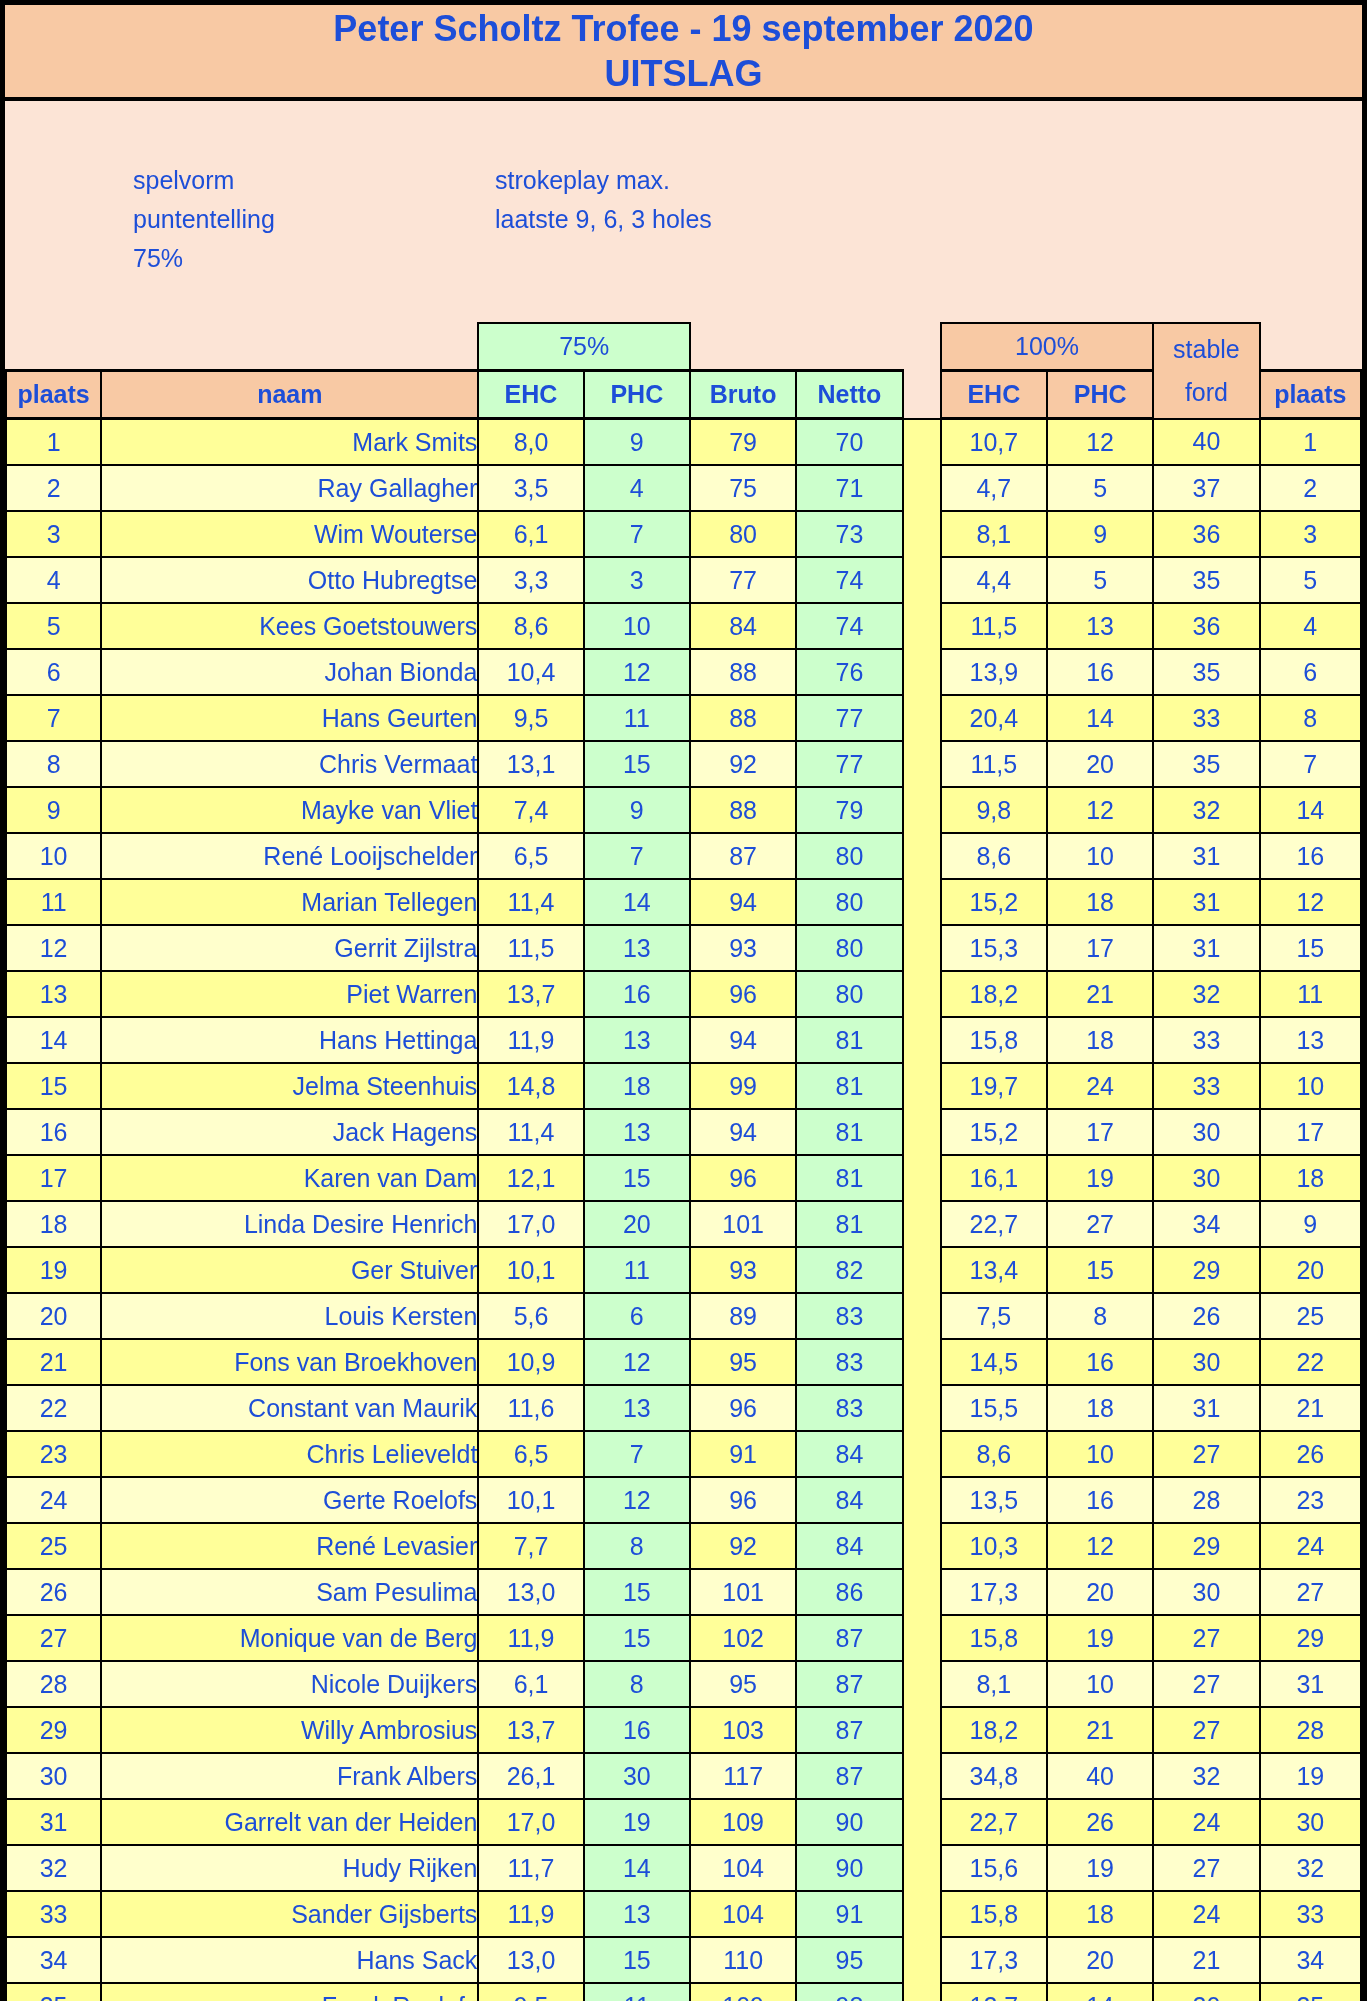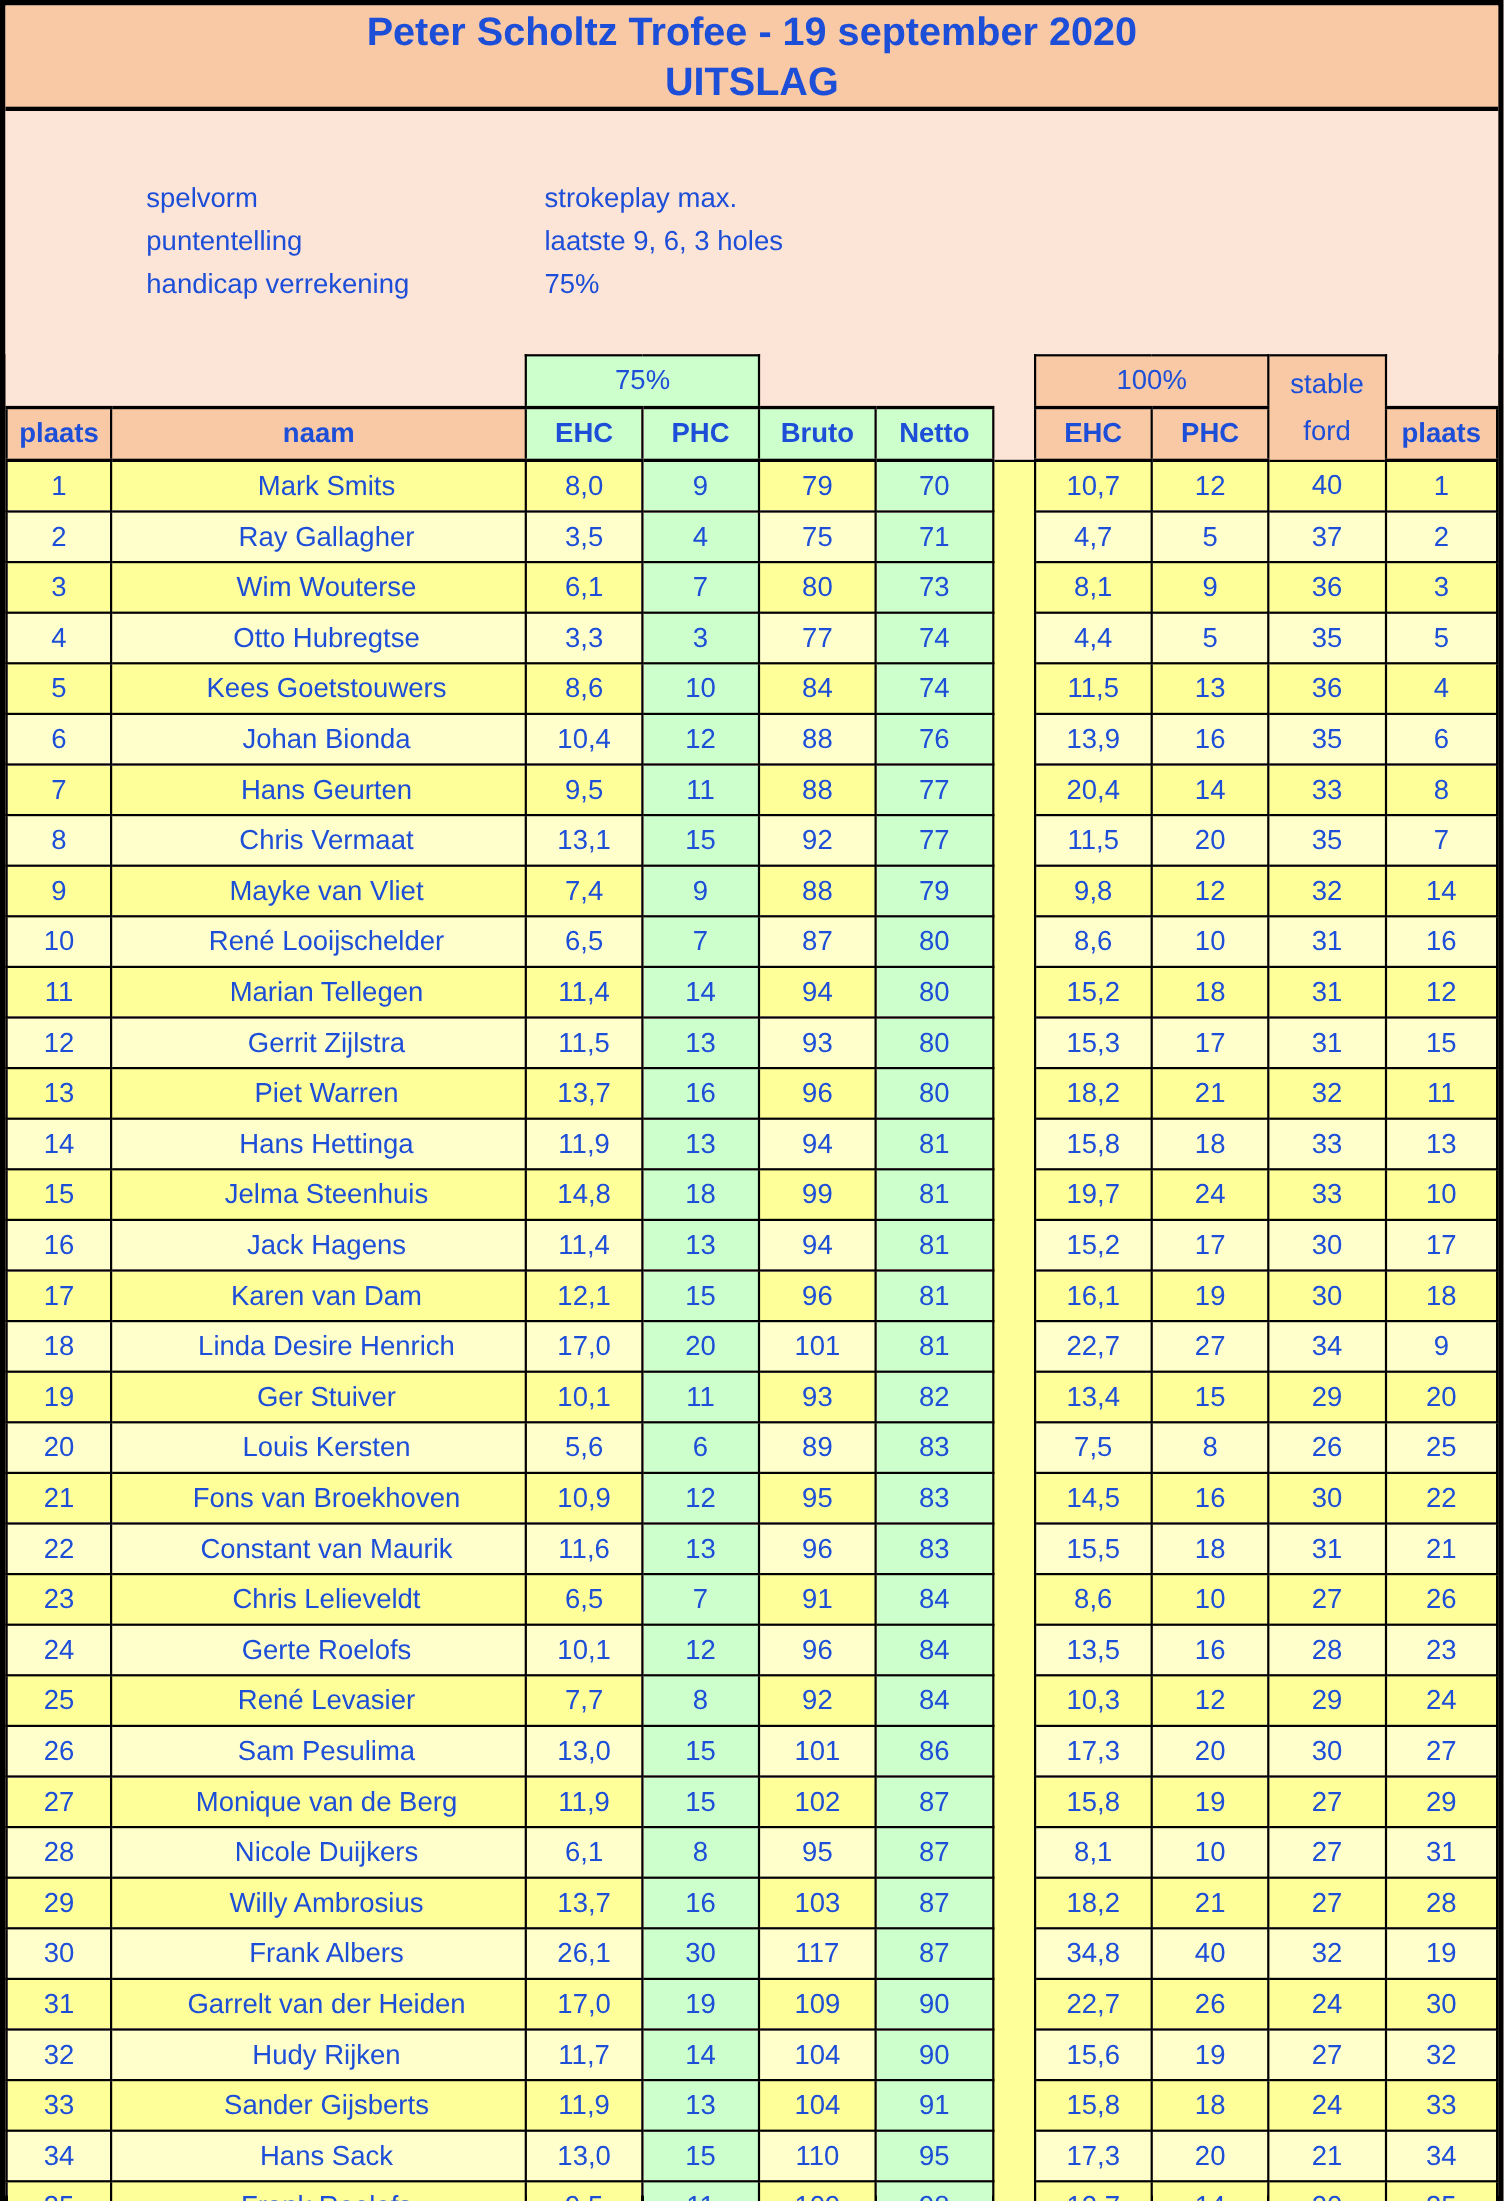--- a/index.html
+++ b/index.html
@@ -45,21 +45,21 @@
   thead tr.col-header th{height:45px;border-top:3px solid var(--border);border-bottom:3px solid var(--border);font-weight:bold;}
   .blank{border:none !important;background:transparent !important;}
   th.group-green{background:var(--green);border:3px solid var(--border);font-weight:bold;}
   th.group-orange{background:var(--orange);border:3px solid var(--border);font-weight:bold;}
   th.stf-cell{background:var(--orange);border:3px solid var(--border);font-weight:bold;line-height:43px;}
   th.h-orange{background:var(--orange);}
   th.h-green{background:var(--green);}
   th.h-naam{text-align:left;padding-left:14px;}
   tbody tr.odd td{background:var(--yellow-bright);}
   tbody tr.even td{background:var(--yellow-pale);}
-  tbody td.name{text-align:center;padding-left:14px;}
+  tbody td.name{text-align:right;padding-left:14px;}
   tbody td.green{background:var(--green) !important;}
   tbody td.spacer{background:var(--yellow-bright) !important;}
 </style>
 </head>
 <body>
 
 <div class="page">
 
   <div class="title-block">
     <div class="title-line">Peter Scholtz Trofee - 19 september 2020</div>
@@ -69,21 +69,20 @@
   <div class="info-block">
     <div class="info-row">
       <div class="info-label">spelvorm</div>
       <div class="info-value">strokeplay max.</div>
     </div>
     <div class="info-row">
       <div class="info-label">puntentelling</div>
       <div class="info-value">laatste 9, 6, 3 holes</div>
     </div>
     <div class="info-row">
-      <div class="info-label">handicap verrekening</div>
       <div class="info-value">75%</div>
     </div>
   </div>
 
   <table class="results">
     <colgroup>
       <col style="width:95px">
         <col style="width:376px">
         <col style="width:105px">
         <col style="width:106px">

